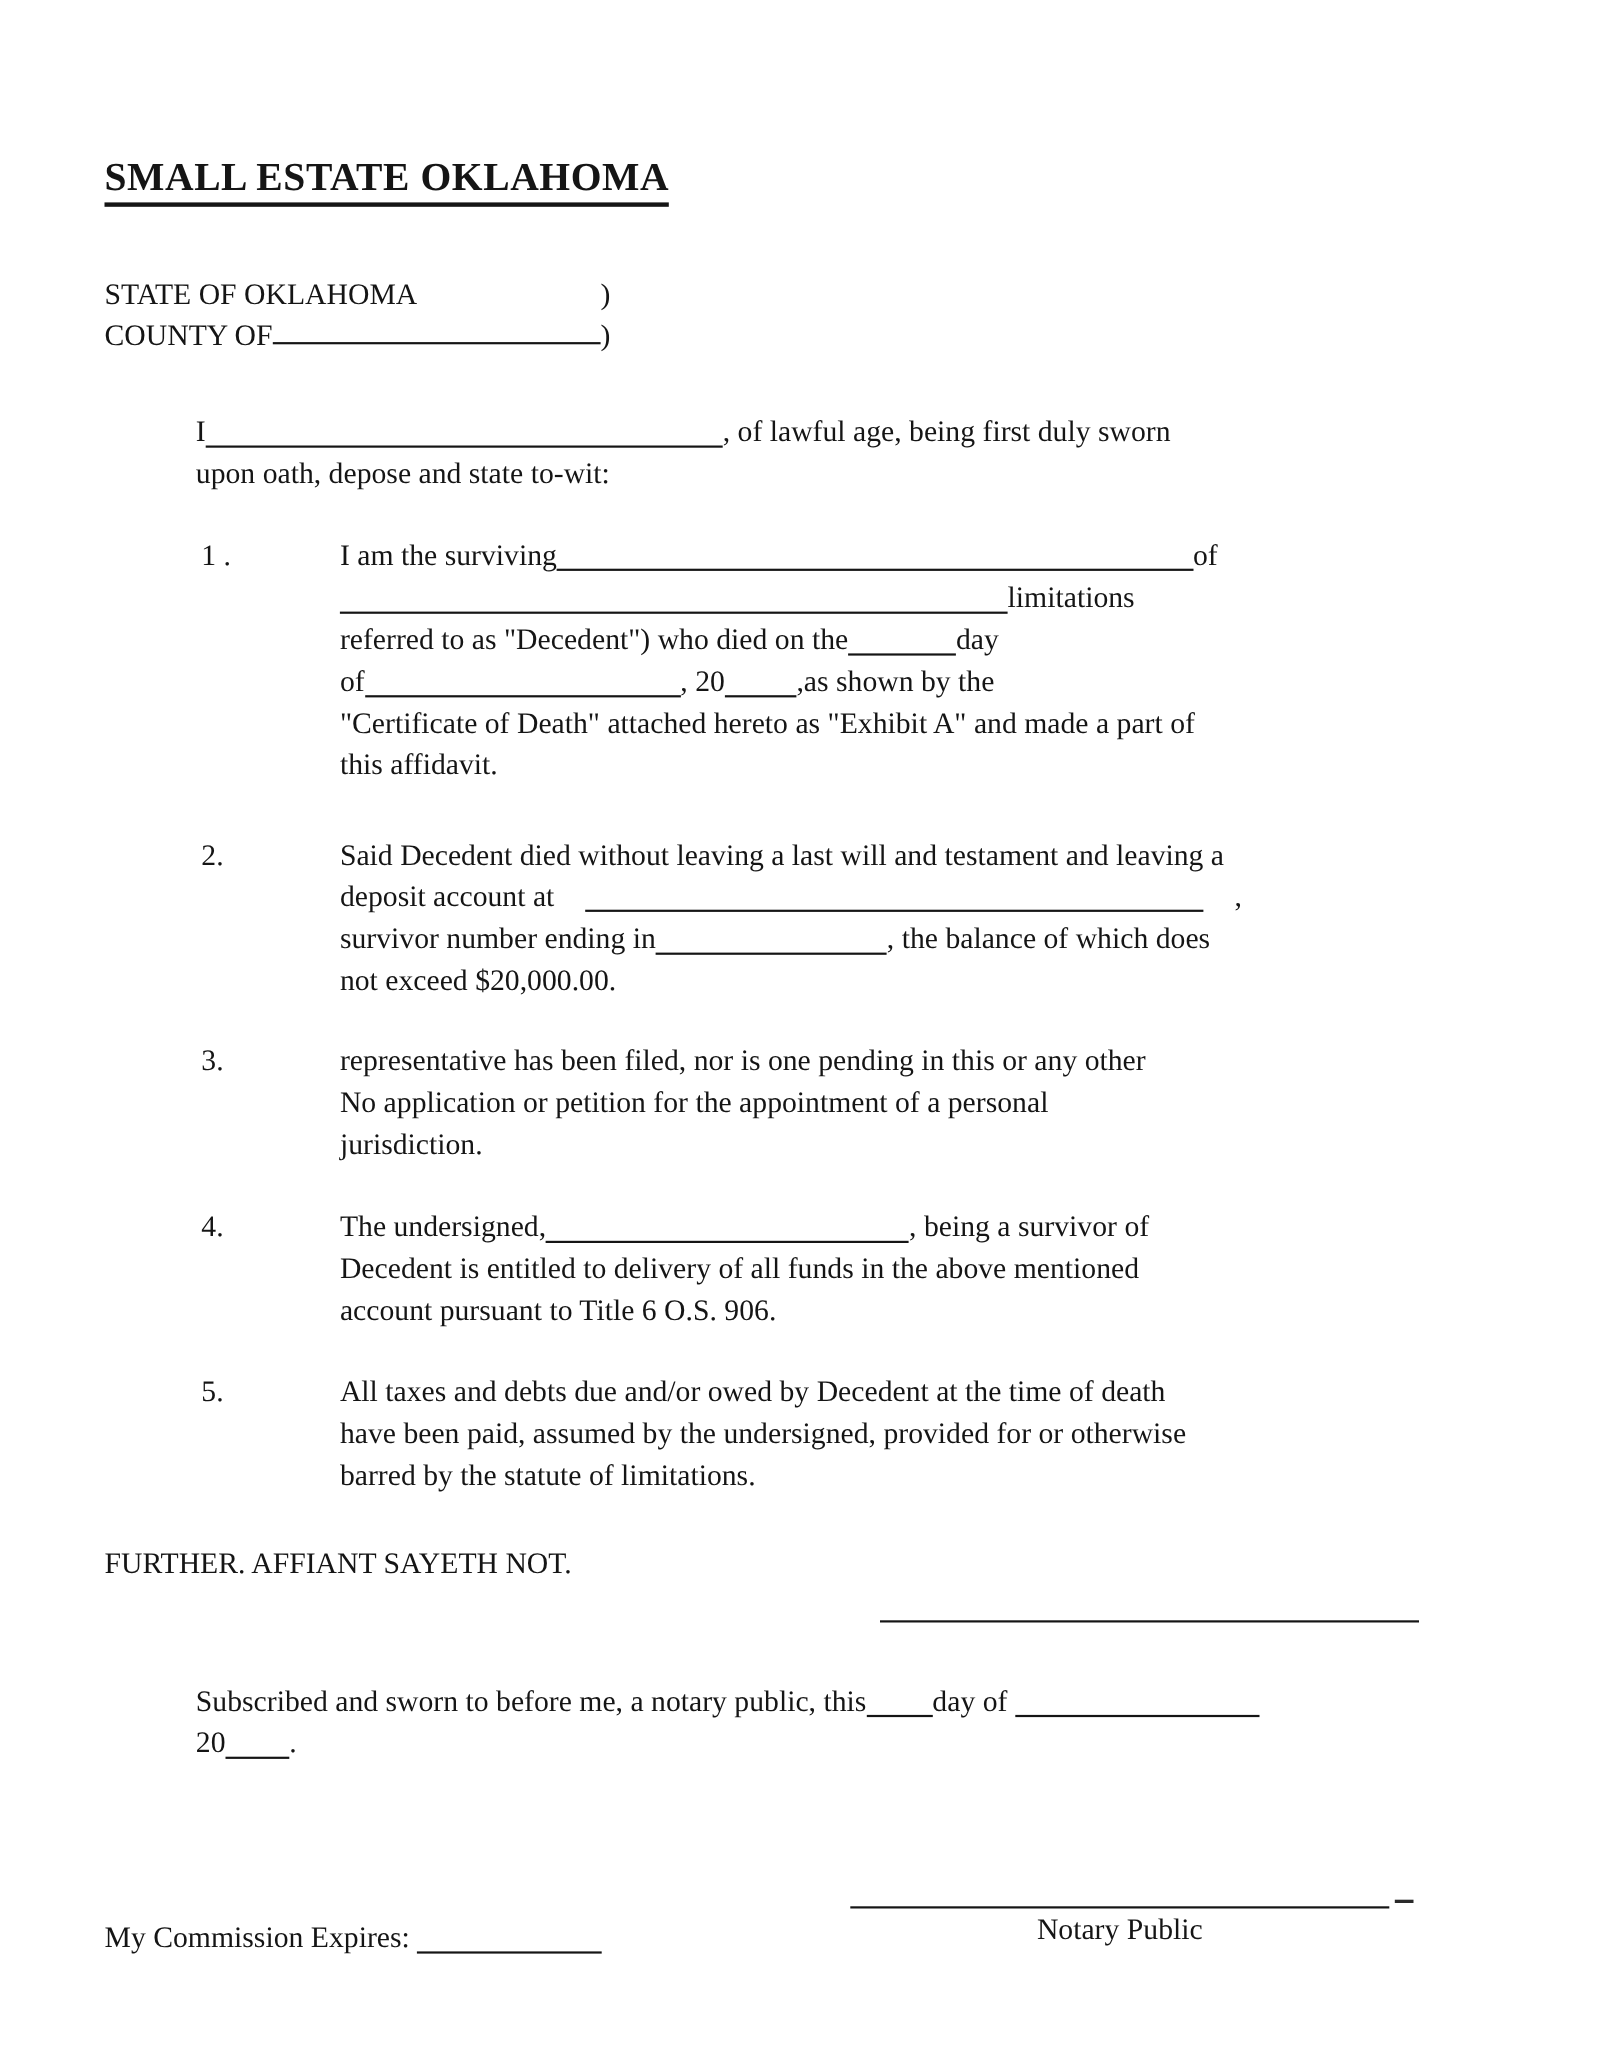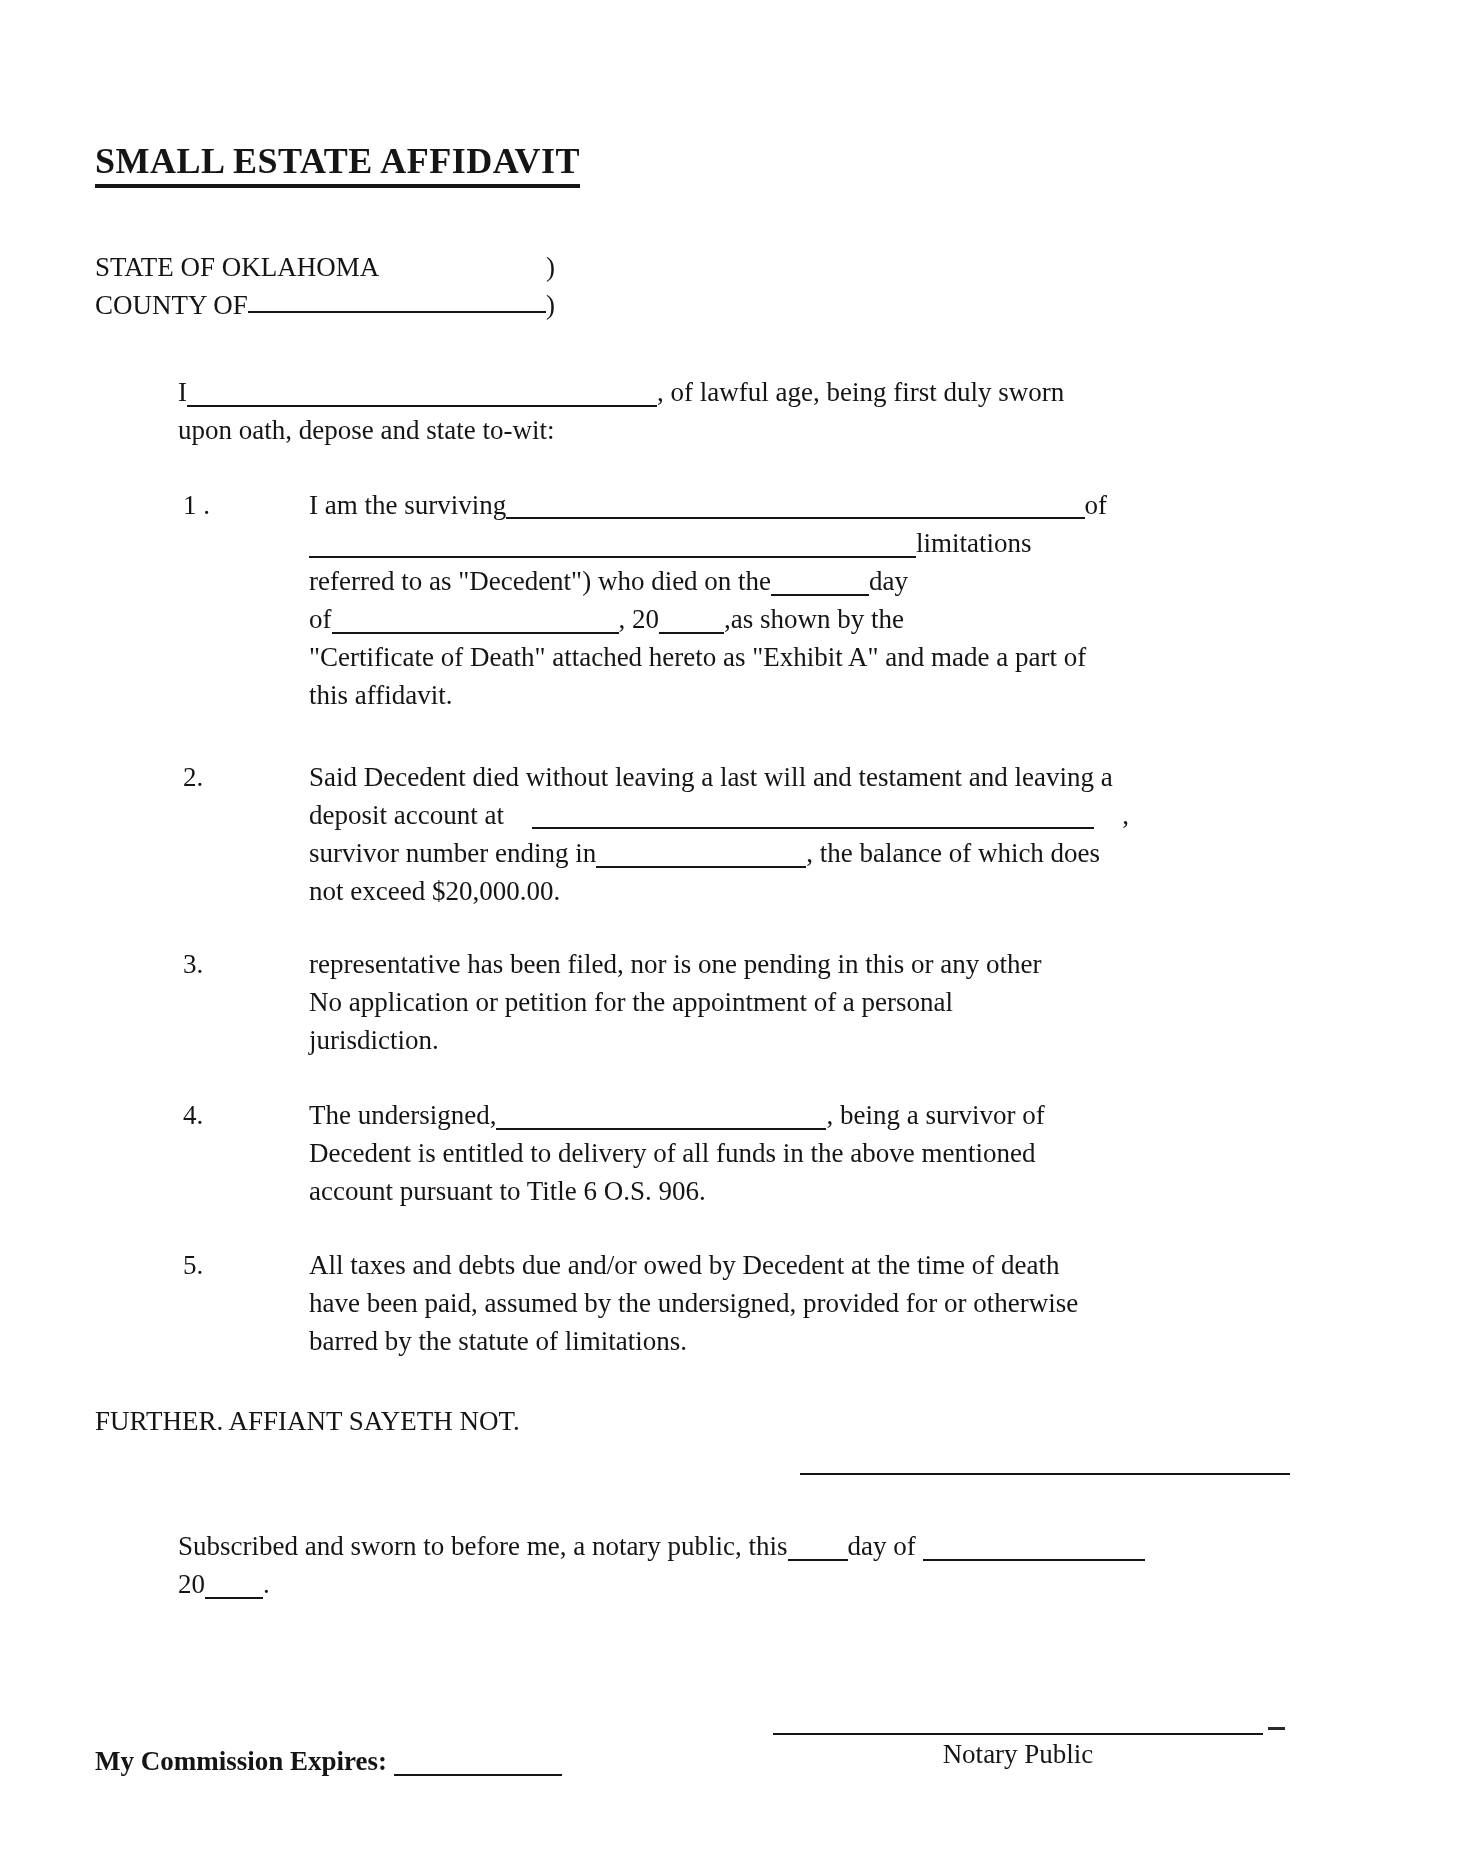--- a/index.html
+++ b/index.html
@@ -40,21 +40,21 @@
   .venue-line { display:flex; justify-content:space-between; width:460px; line-height:38px; }
   .rule { border-top:2px solid #151515; height:0; }
   .centered { text-align:center; }
 </style>
 </head>
 <body>
 
 <div class="page">
 
   <div class="abs" style="left:95px; top:140px;">
-    <span class="doc-title">SMALL ESTATE AFFIDAVIT</span>
+    <span class="doc-title">SMALL ESTATE OKLAHOMA</span>
   </div>
 
   <div class="abs" style="left:95px; top:248px;">
     <div class="venue-line">
       <span>STATE OF OKLAHOMA</span>
       <span>)</span>
     </div>
     <div class="venue-line">
       <span>COUNTY OF</span>
       <span class="fill"></span>
@@ -142,21 +142,21 @@
 
   <div class="abs" style="left:178px; top:1527px;">
     <div class="line">
       <span>Subscribed and sworn to before me, a notary public, this</span><span class="blank" style="width:60px;"></span><span>day of</span>&nbsp;<span class="blank" style="width:222px;"></span>
     </div>
     <div class="line">
       <span>20</span><span class="blank" style="width:58px;"></span><span>.</span>
     </div>
   </div>
 
-  <div class="abs line" style="left:95px; top:1742px;font-weight:bold;">
+  <div class="abs line" style="left:95px; top:1742px;">
     <span>My Commission Expires:</span>&nbsp;<span class="blank" style="width:168px;"></span>
   </div>
 
   <div class="abs" style="left:773px; top:1733px; width:490px;">
     <div class="rule"></div>
     <div class="line centered">Notary Public</div>
   </div>
 
   <div class="abs" style="left:1268px; top:1727px; width:17px; height:3px; background:#2a2a2a;"></div>
 

